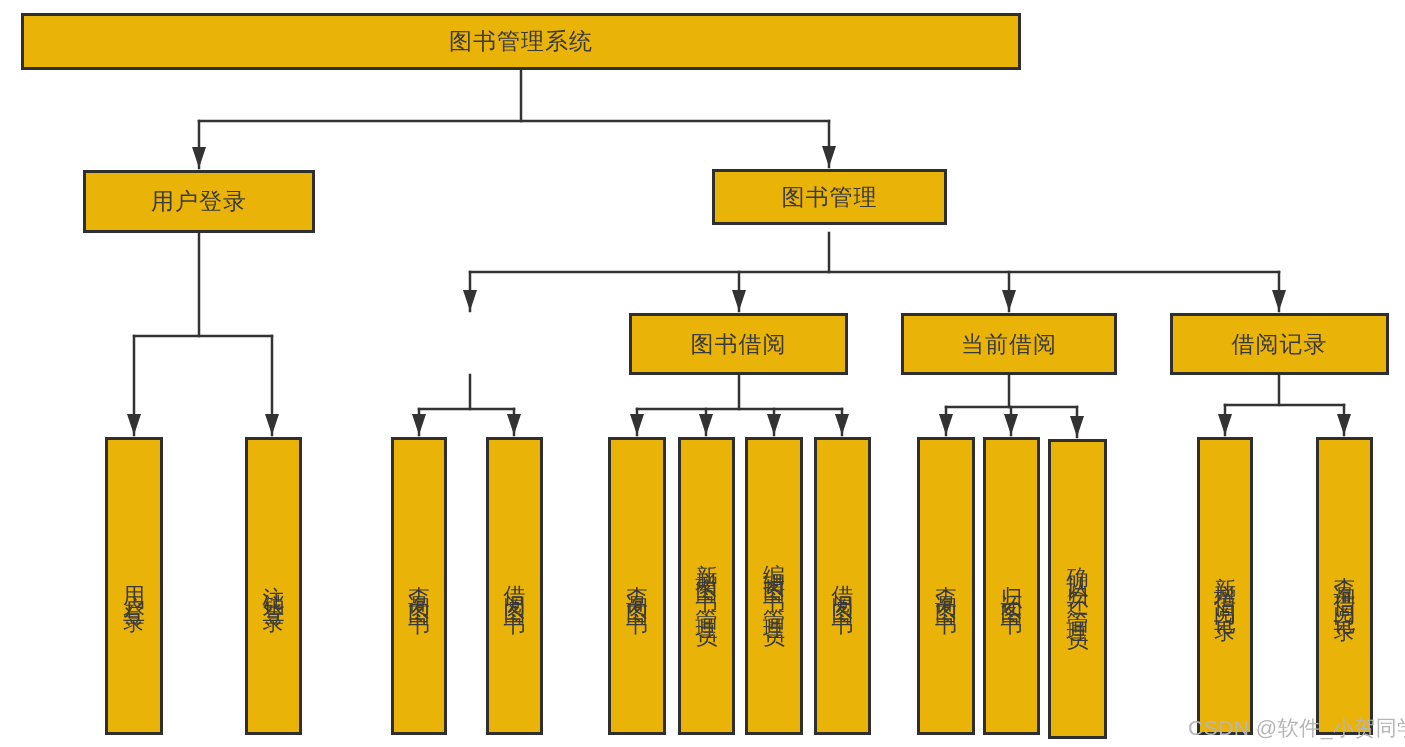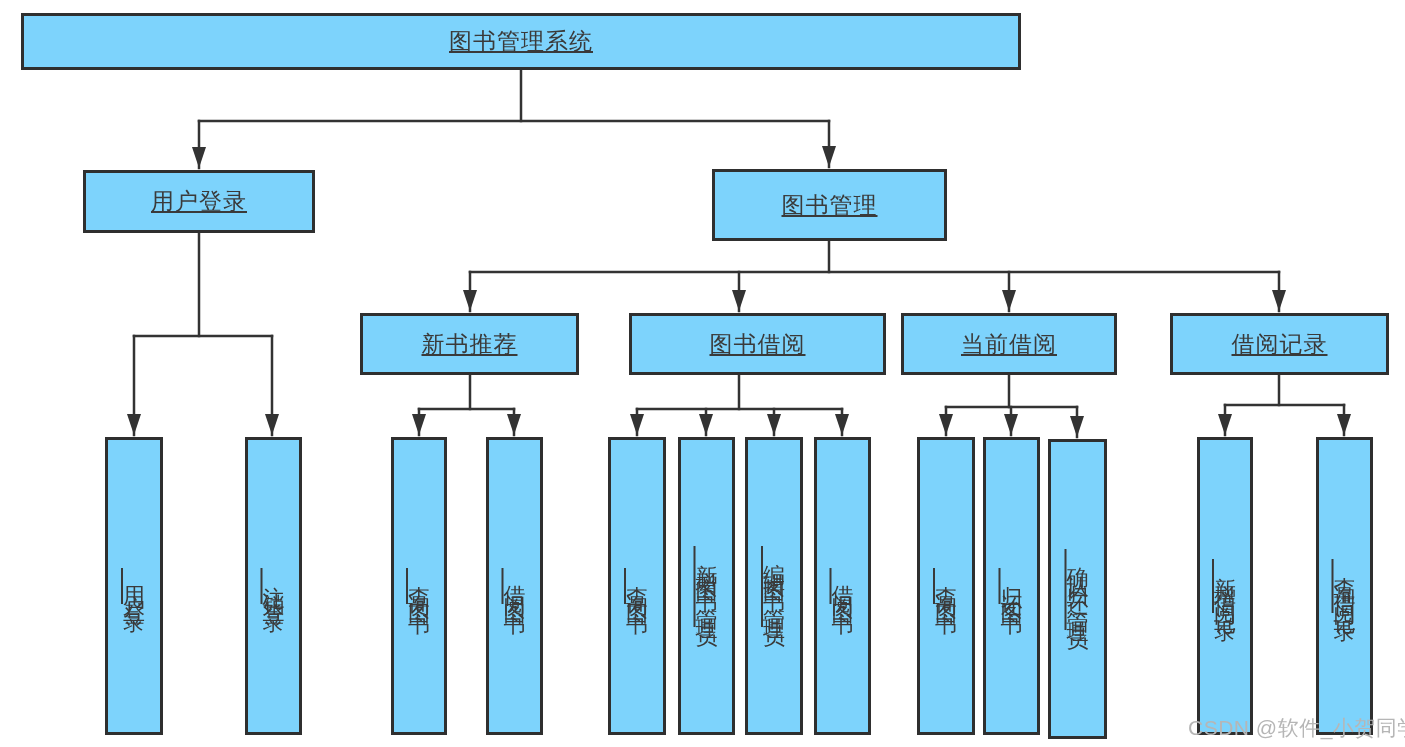--- a/index.html
+++ b/index.html
@@ -12,28 +12,27 @@
     overflow: hidden;
   }
   #wires {
     position: absolute;
     left: 0; top: 0;
     width: 1405px; height: 747px;
   }
   .box, .vbox {
     position: absolute;
     box-sizing: border-box;
-    background: #7dd3fc;
+    background: #eab308;
     border: 3px solid #2f2f2f;
     display: flex;
     align-items: center;
     justify-content: center;
     color: #3a3a3a;
     z-index: 2;
-    text-decoration: underline;
   }
   .box {
     font-size: 23px;
     letter-spacing: 1px;
     white-space: nowrap;
   }
   .vbox span {
     writing-mode: vertical-rl;
     text-orientation: mixed;
     letter-spacing: 9px;
@@ -114,28 +113,25 @@
     </g>
   </svg>
 
   <div class="box" style="left:21px; top:13px; width:1000px; height:57px;">
     <span>图书管理系统</span>
   </div>
 
   <div class="box" style="left:83px; top:170px; width:232px; height:63px;">
     <span>用户登录</span>
   </div>
-  <div class="box" style="left:712px; top:169px; width:235px; height:72px;">
+  <div class="box" style="left:712px; top:169px; width:235px; height:56px;">
     <span>图书管理</span>
   </div>
 
-  <div class="box" style="left:360px; top:313px; width:219px; height:62px;">
-    <span>新书推荐</span>
-  </div>
-  <div class="box" style="left:629px; top:313px; width:257px; height:62px;">
+  <div class="box" style="left:629px; top:313px; width:219px; height:62px;">
     <span>图书借阅</span>
   </div>
   <div class="box" style="left:901px; top:313px; width:216px; height:62px;justify-content:center;">
     <span>当前借阅</span>
   </div>
   <div class="box" style="left:1170px; top:313px; width:219px; height:62px;">
     <span>借阅记录</span>
   </div>
 
   <div class="vbox" style="left:105px; top:437px; width:58px; height:298px;">

